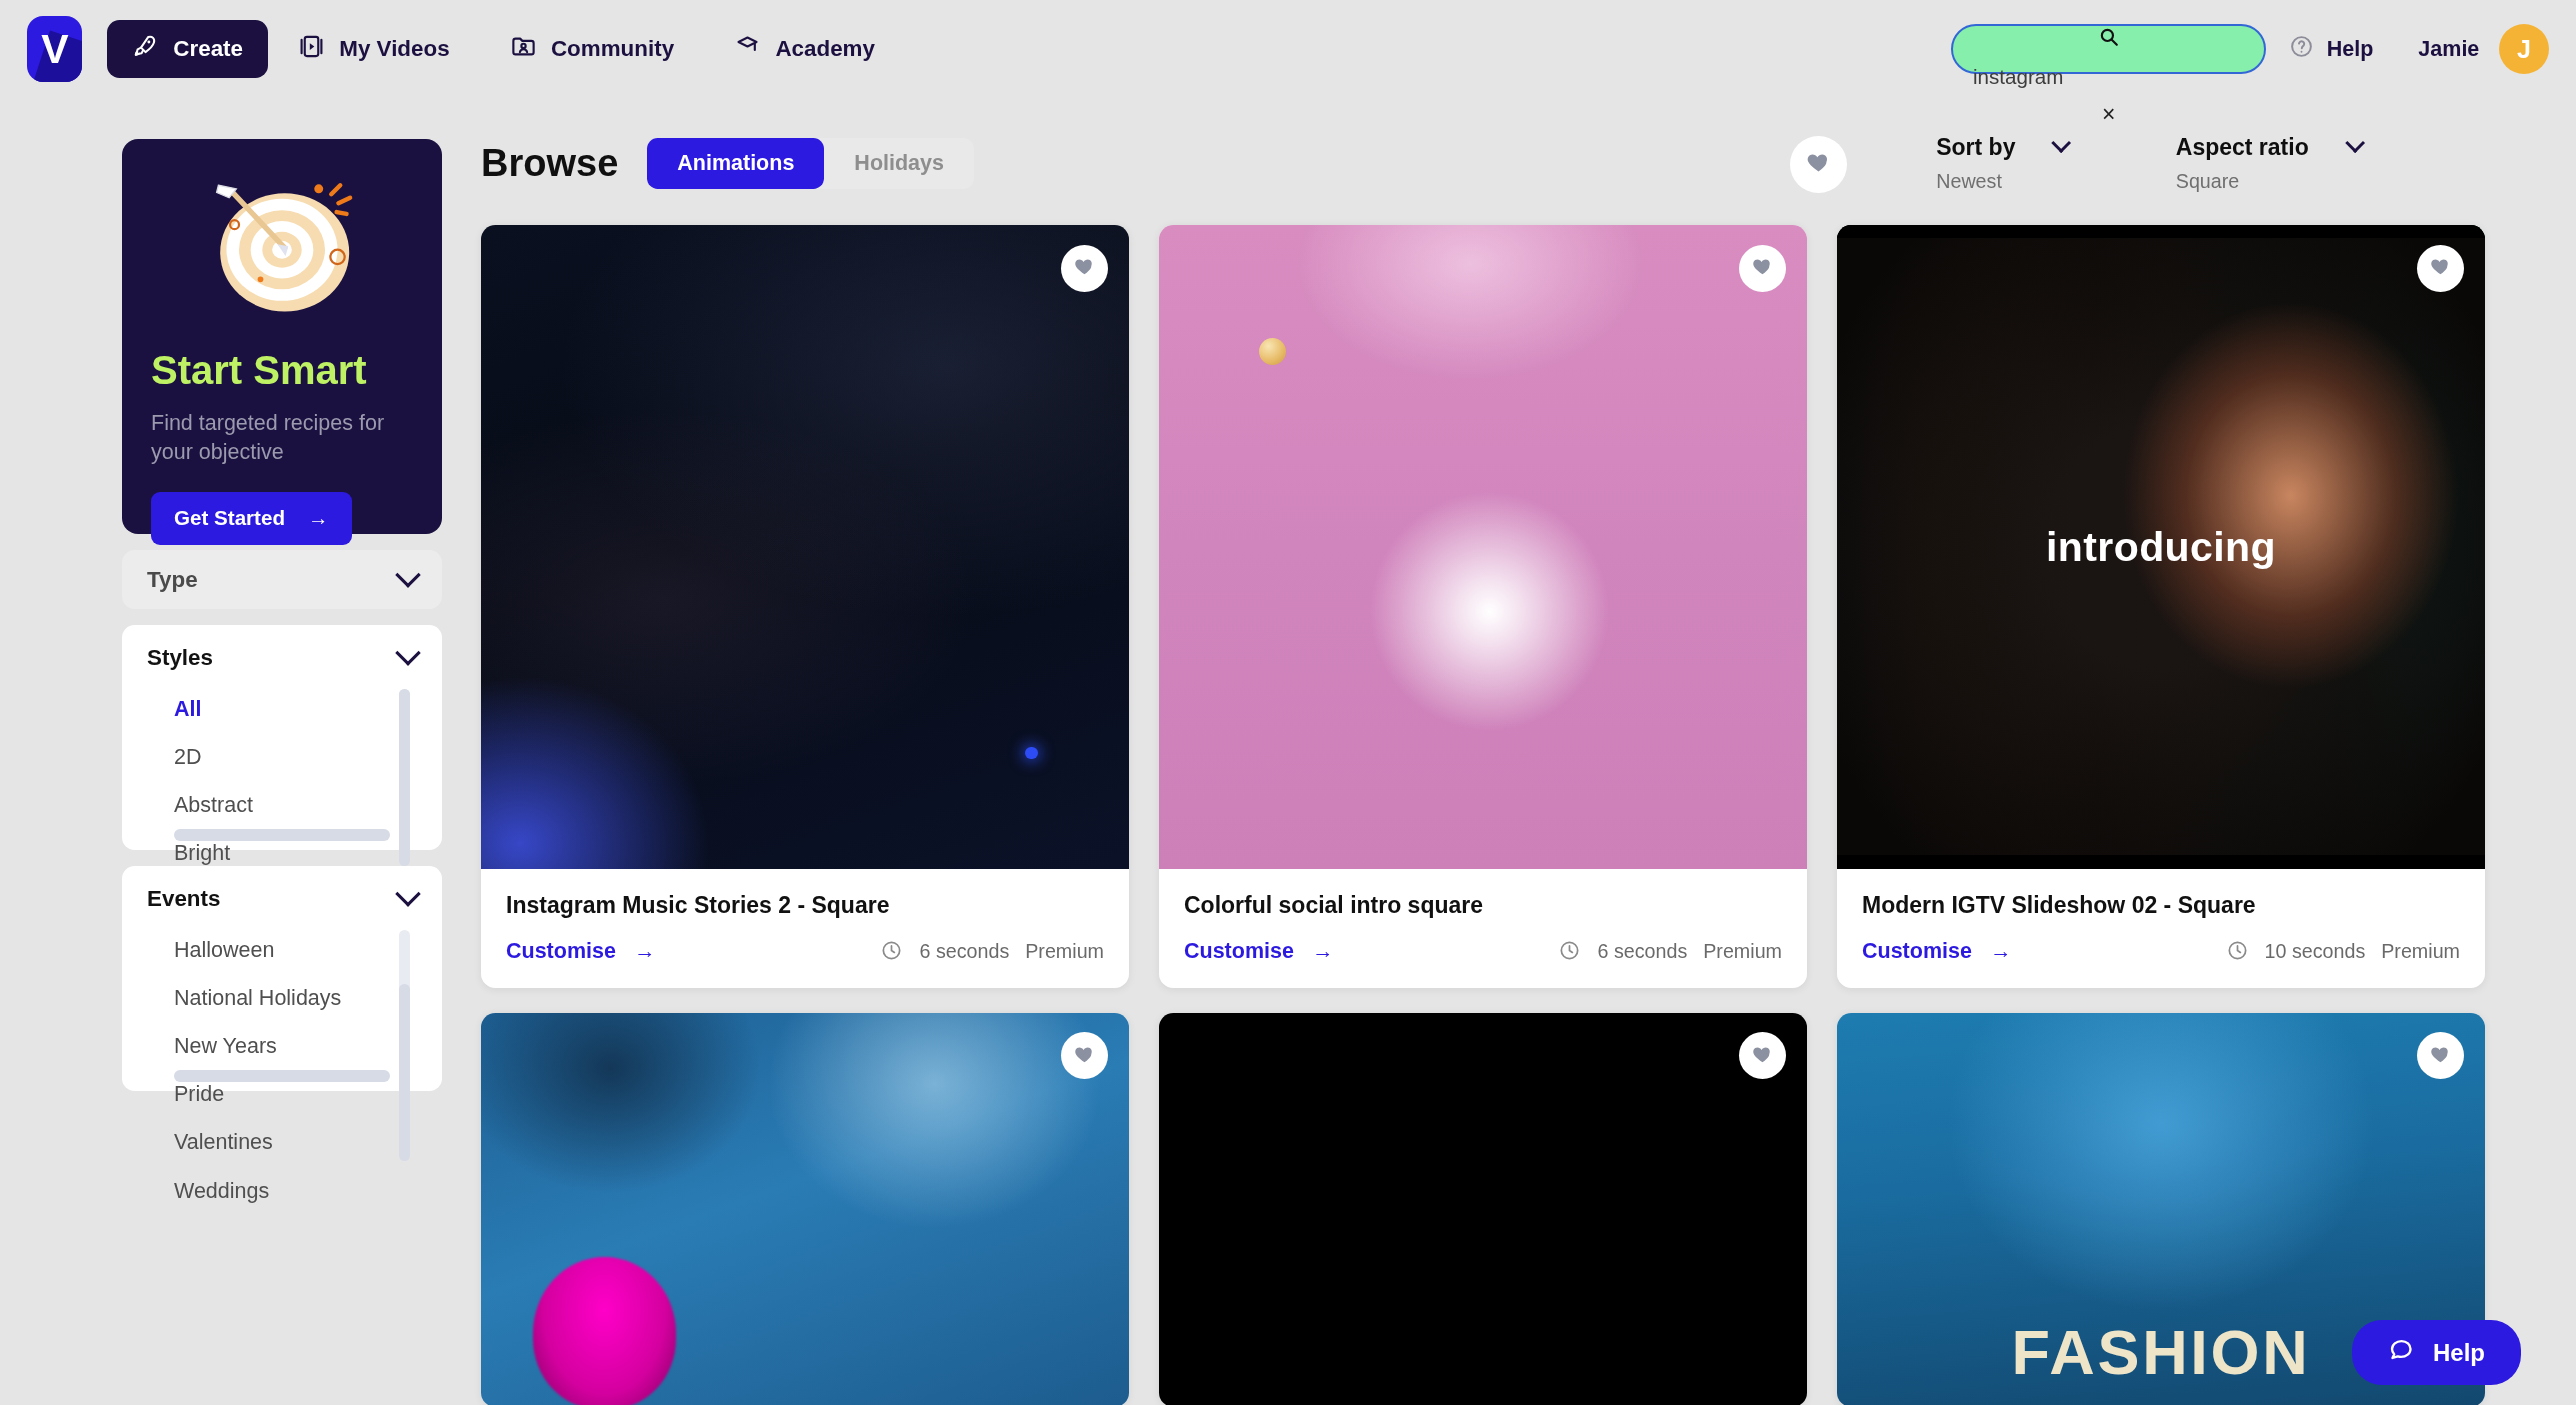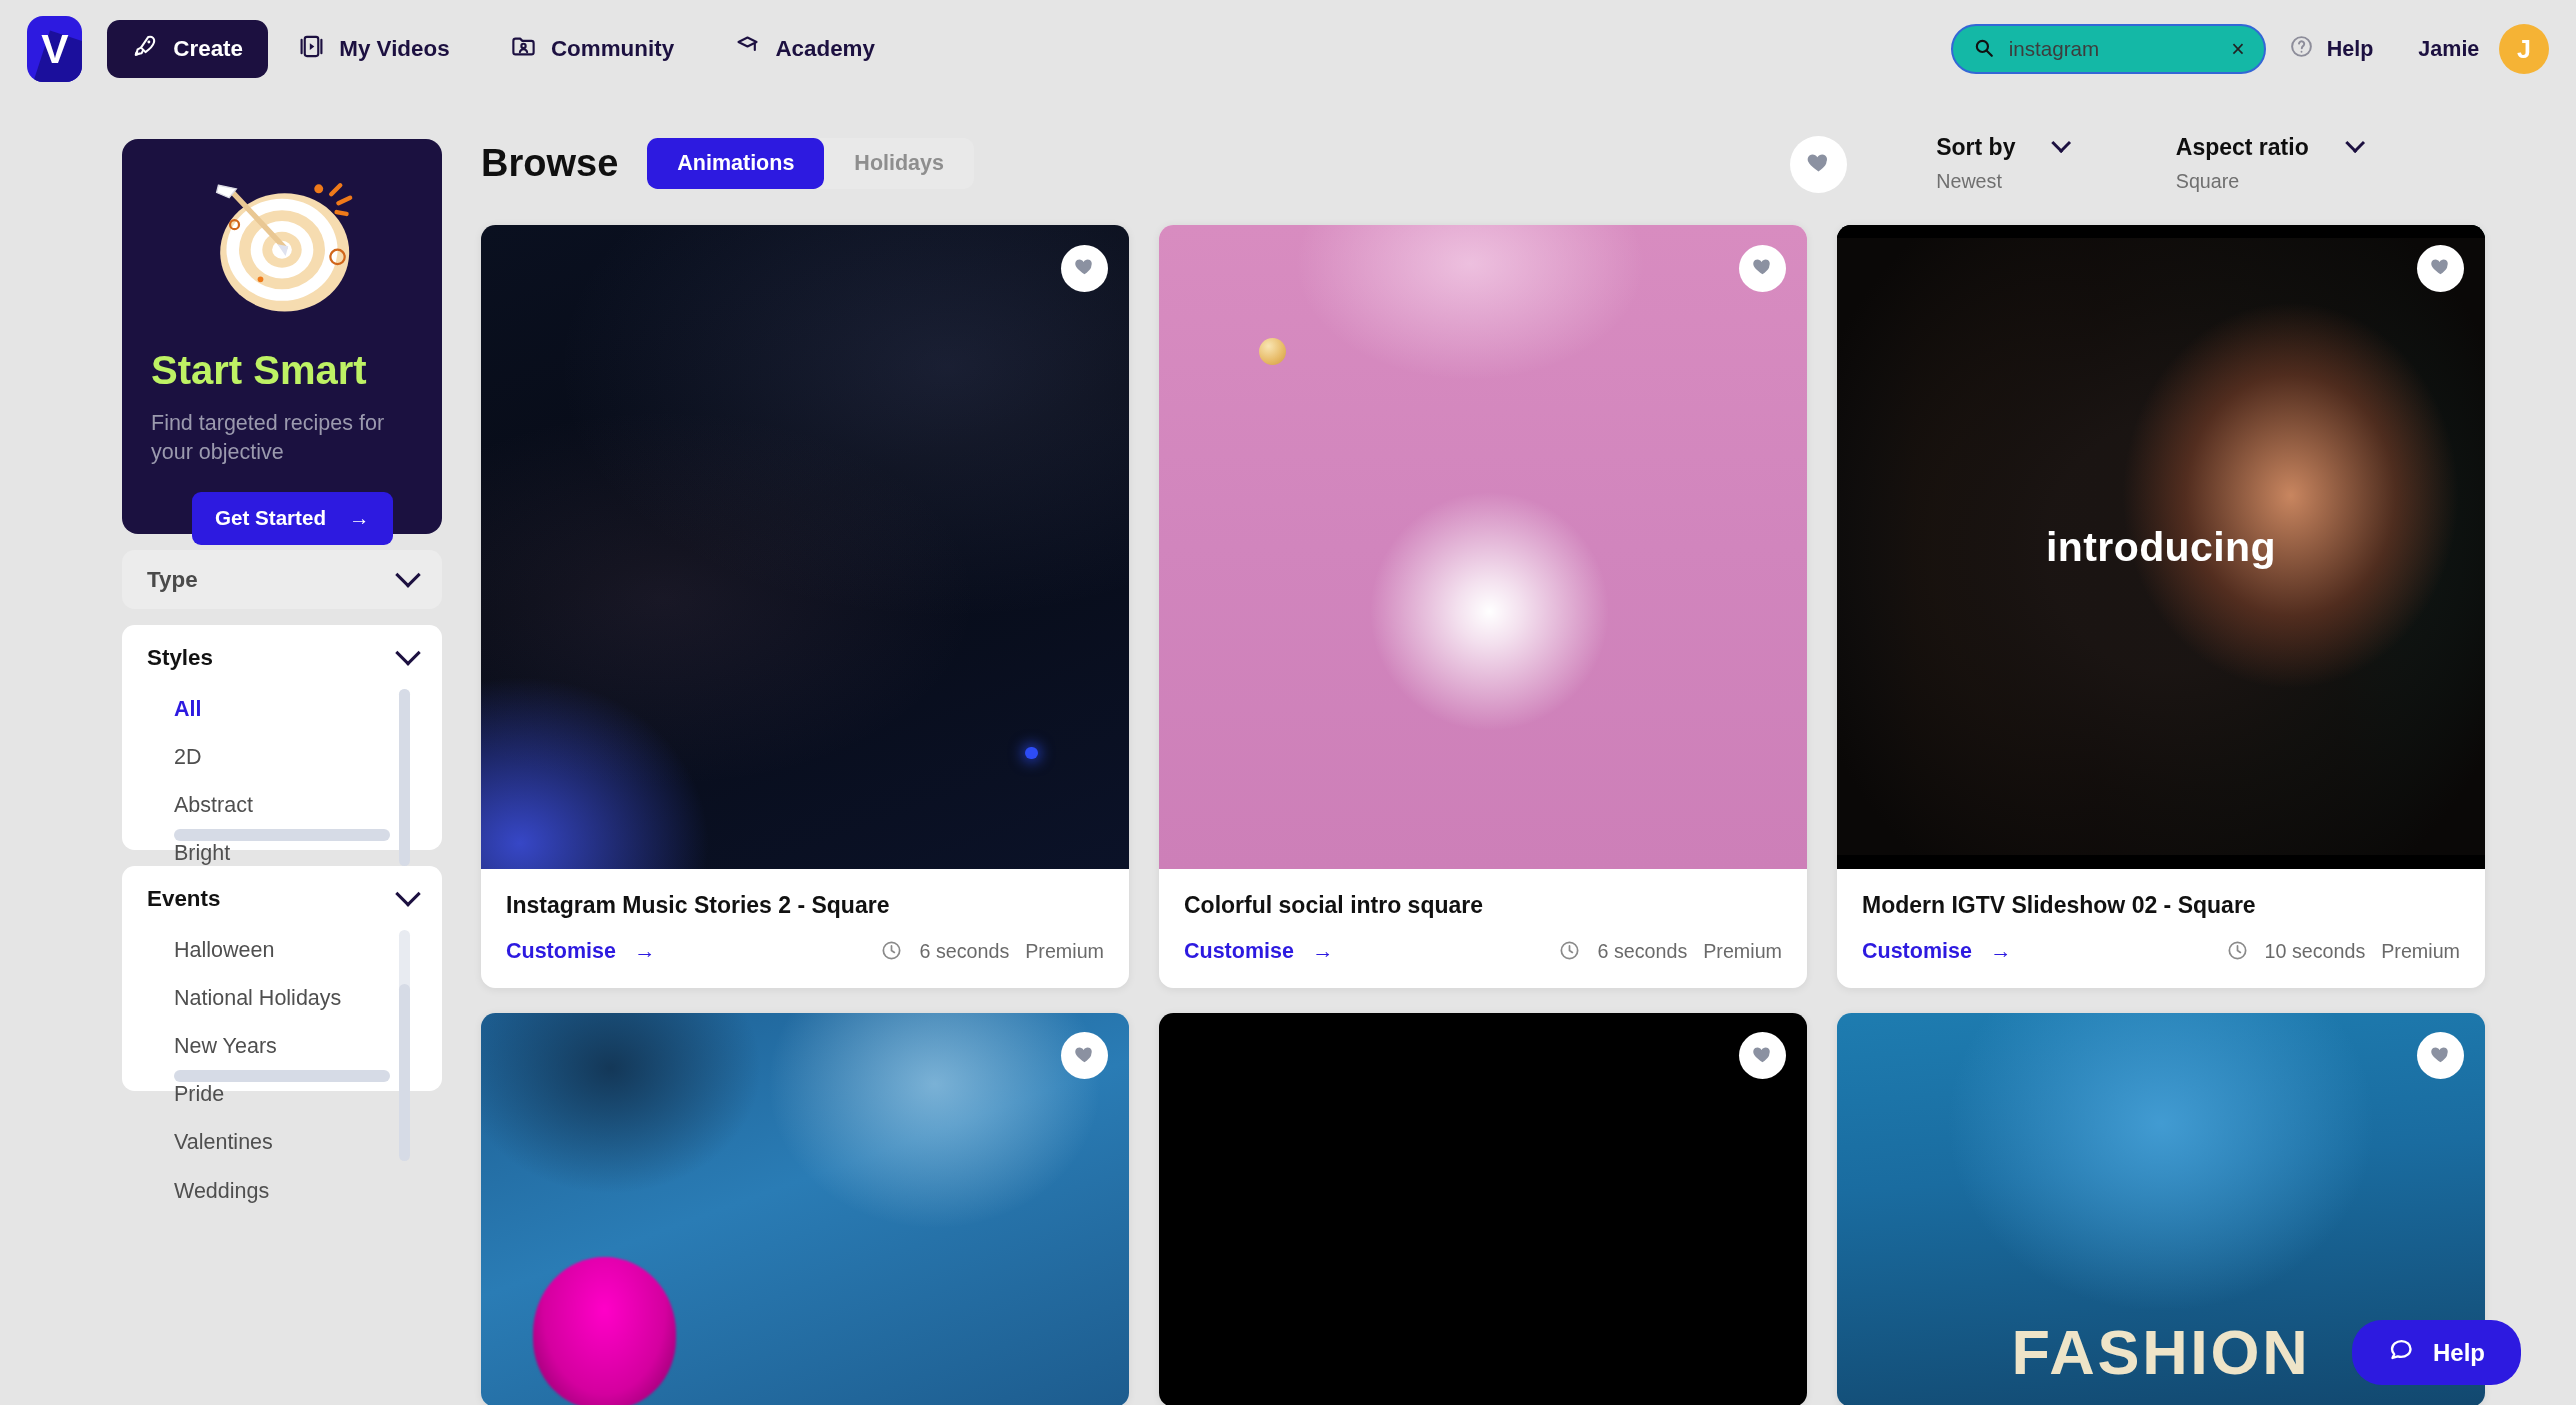--- a/index.html
+++ b/index.html
@@ -35,24 +35,25 @@
     padding: 12.5px 25px; font-size: 22.4px; font-weight: 700; cursor: pointer;
     border: none;
   }
   .nav-item {
     display: flex; align-items: center; gap: 14.3px;
     padding: 12.5px 30px; color: #1c1040; font-size: 22.4px; font-weight: 700;
     cursor: pointer;
   }
   .spacer { flex: 1; }
   .search-wrap {
-    display: flex; align-items: center; background: #14b8a6;
+    display: flex; align-items: center; background: #86efac;
     border: 2.7px solid #3367d6; border-radius: 29px;
     width: 315px; height: 50px; padding: 0 19.7px; gap: 14.3px;
     margin-right: 23px;
+    flex-direction: column;
   }
   .search-input {
     border: none; outline: none; font-size: 20.6px; color: #3d3d3d;
     background: transparent; width: 100%; font-family: "Liberation Sans", sans-serif;
   }
   .search-input::placeholder { color: #9b9b9b; }
   .clear-x { font-size: 23px; color: #222; cursor: pointer; line-height: 1; }
   .help-link {
     display: flex; align-items: center; gap: 12.5px; color: #1c1040;
     font-size: 21.5px; font-weight: 700; cursor: pointer; margin-right: 45px;
@@ -72,21 +73,20 @@
     height: 395px;
   }
   .promo-art { height: 170px; display: flex; align-items: center; justify-content: center; position: relative; }
   .promo-title { color: #bef264; font-size: 40px; font-weight: 700; margin-top: 16px; }
   .promo-sub { color: #9b9aae; font-size: 21.5px; line-height: 1.35; margin-top: 16px; width: 242px; }
   .promo-btn {
     margin-top: 25px; background: #2d1ae0; color: #fff; border: none;
     border-radius: 9px; padding: 14.3px 23px; font-size: 20.6px; font-weight: 700;
     display: inline-flex; align-items: center; gap: 23px; cursor: pointer;
     font-family: "Liberation Sans", sans-serif;
-    margin-left: 41px;
   }
 
   .filter-collapsed {
     margin-top: 16px; background: #ececec; border-radius: 12.5px;
     height: 59px; display: flex; align-items: center; justify-content: space-between;
     padding: 0 25px; cursor: pointer;
   }
   .filter-open {
     margin-top: 16px; background: #fff; border-radius: 12.5px;
     padding: 19.7px 0 12.5px; position: relative;

